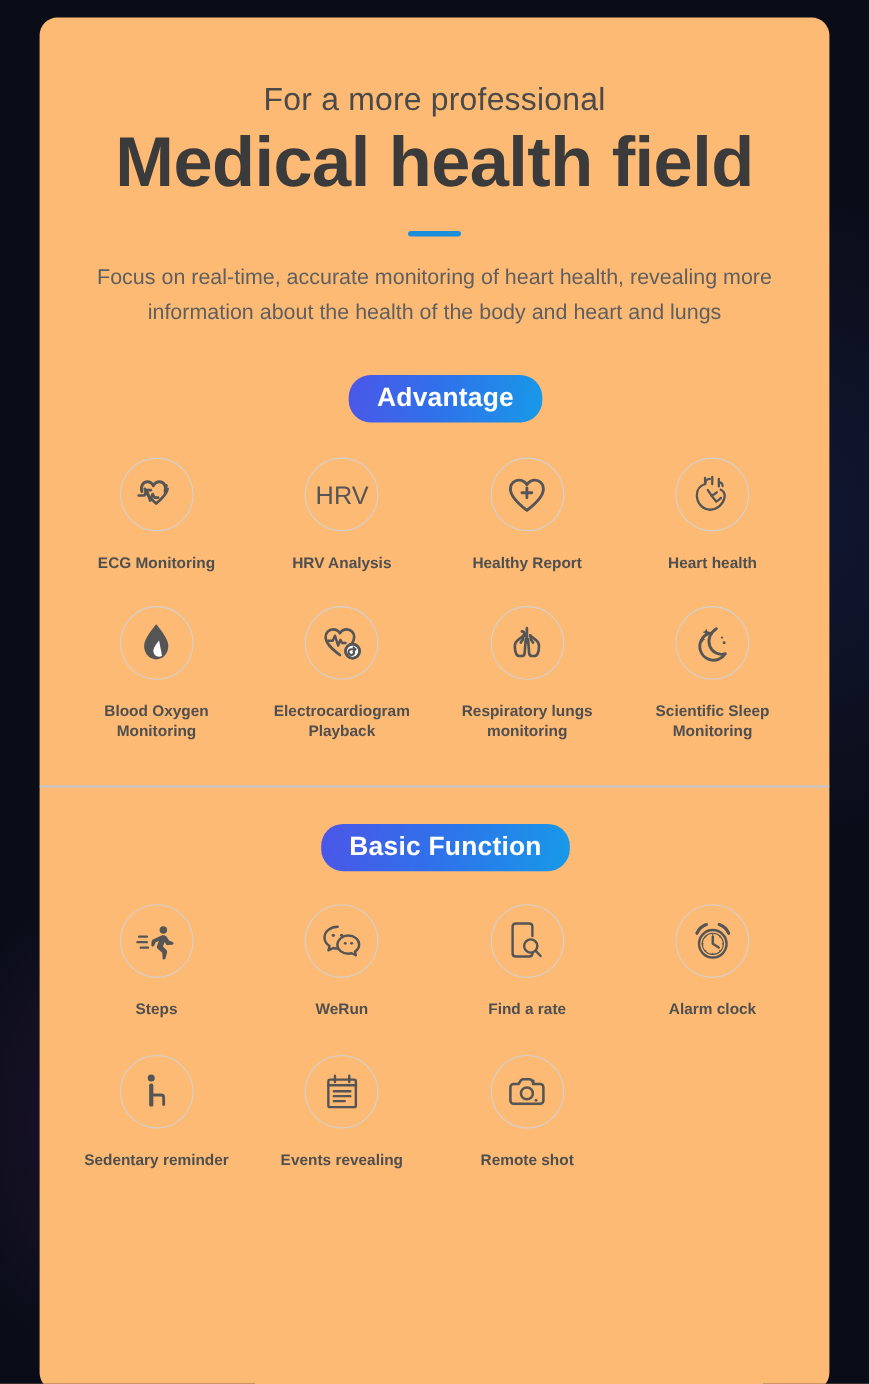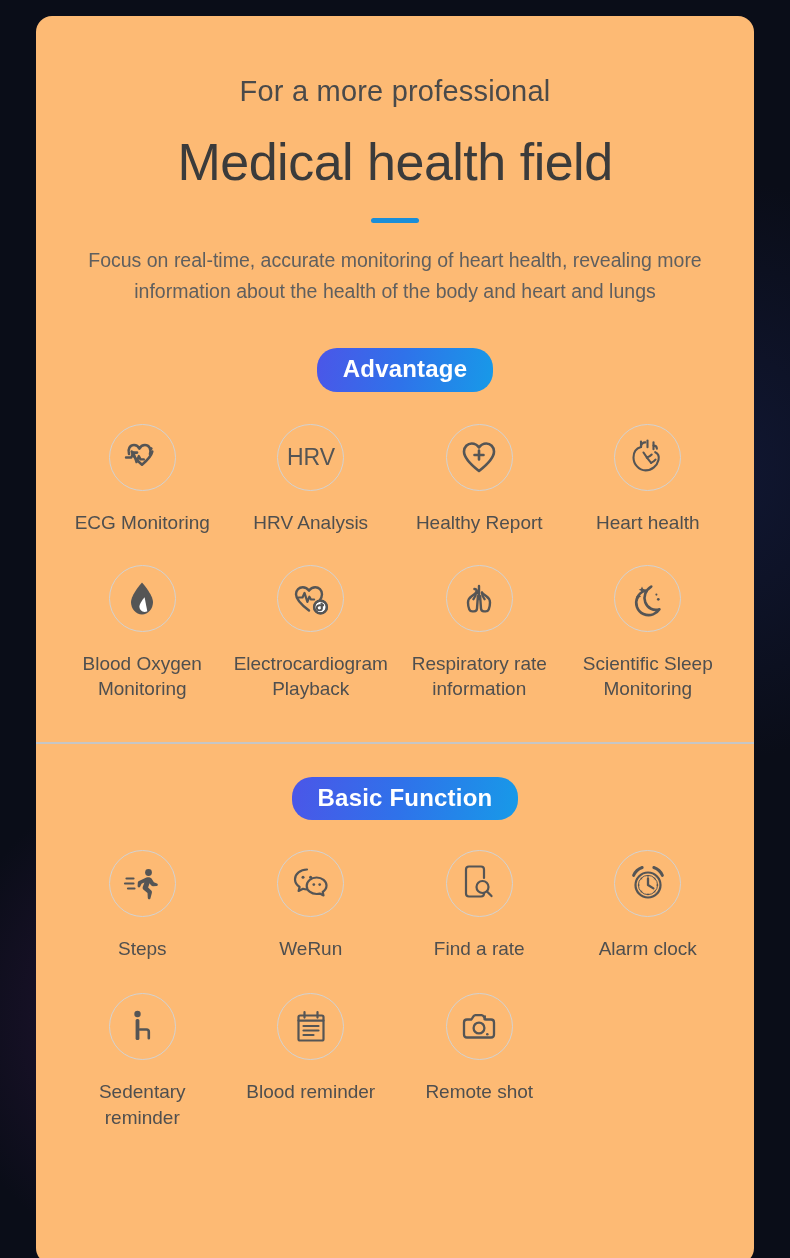--- a/index.html
+++ b/index.html
@@ -56,23 +56,23 @@
     text-align: center;
   }
   .eyebrow {
     font-size: 29px;
     color: #4a4a4a;
     font-weight: 400;
     letter-spacing: 0.2px;
     line-height: 1.2;
   }
   .headline {
-    margin-top: 24px;
-    font-size: 52px;
-    font-weight: normal;
+    margin-top: 3px;
+    font-size: 64px;
+    font-weight: bold;
     color: #3b3b3b;
     letter-spacing: -0.5px;
     line-height: 1.12;
   }
   .accent-bar {
     width: 48px;
     height: 5px;
     background: #1a8ed8;
     border-radius: 3px;
     margin: 27px auto 0 auto;
@@ -123,24 +123,24 @@
     border-radius: 50%;
     border: 1.3px solid #d2d2d2;
     display: flex;
     align-items: center;
     justify-content: center;
     flex: none;
   }
   .icon-circle svg { display: block; }
   .feature-label {
     margin-top: 19px;
-    font-size: 19px;
+    font-size: 14px;
     line-height: 1.33;
     color: #4f4f4f;
-    font-weight: 400;
+    font-weight: 700;
     max-width: 165px;
   }
 
   .divider {
     margin-top: 40px;
     height: 2px;
     background: #c6c6c6;
     width: 100%;
   }
 </style>
@@ -237,21 +237,21 @@
           <svg width="38" height="38" viewBox="0 0 38 38" fill="none" stroke="#555555" stroke-width="2.4" stroke-linecap="round" stroke-linejoin="round">
       <path d="M19 6v13"></path>
       <path d="M19 13.5c-1.2 0-2.2-1-2.2-2.2"></path>
       <path d="M16.8 11.3c0-1.3-1.1-2.3-2.4-2.3"></path>
       <path d="M16 12.5c0 3.4-1 4.9-2.6 6.7"></path>
       <path d="M22 12.5c0 3.4 1 4.9 2.6 6.7"></path>
       <path d="M16 12.8c-1.2 1.1-2.8 2.3-4.4 3.4-2.4 1.6-3.6 3.2-3.6 6.4 0 2.8.5 5.1 1.3 6.8.6 1.3 1.8 2 3.1 2h1.6c1.6 0 2.9-1.3 3-2.9l.9-12.3"></path>
       <path d="M22 12.8c1.2 1.1 2.8 2.3 4.4 3.4 2.4 1.6 3.6 3.2 3.6 6.4 0 2.8-.5 5.1-1.3 6.8-.6 1.3-1.8 2-3.1 2h-1.6c-1.6 0-2.9-1.3-3-2.9l-.9-12.3"></path>
     </svg>
         </div>
-        <div class="feature-label">Respiratory rate information</div>
+        <div class="feature-label">Respiratory lungs monitoring</div>
       </div>
       <div class="feature">
         <div class="icon-circle">
           <svg width="38" height="38" viewBox="0 0 38 38" fill="none">
       <path d="M27 8.5c-6.5 1.3-11 6.5-11 12.7 0 6.4 4.8 11.3 10.9 11.5-2.1 1.6-4.8 2.6-7.7 2.6-7 0-12.6-5.6-12.6-12.5S12.2 10.3 19.2 10.3c.4 0 .9 0 1.3.1" stroke="#555555" stroke-width="2.6" stroke-linecap="round" stroke-linejoin="round" transform="rotate(-20 19 21)"></path>
       <path d="M13 6.5l1 2.2 2.2 1-2.2 1-1 2.2-1-2.2-2.2-1 2.2-1z" fill="#555555"></path>
       <path d="M9.6 13.8l.8 1.8 1.8.8-1.8.8-.8 1.8-.8-1.8-1.8-.8 1.8-.8z" fill="#555555"></path>
       <circle cx="17.6" cy="11.4" r="1.15" fill="#555555"></circle>
       <circle cx="27.4" cy="14.6" r="1.05" fill="#555555"></circle>
       <circle cx="29.3" cy="19.3" r="1.35" fill="#555555"></circle>
@@ -327,21 +327,21 @@
       </div>
       <div class="feature">
         <div class="icon-circle">
           <svg width="36" height="38" viewBox="0 0 36 38" fill="none" stroke="#555555" stroke-width="2.2" stroke-linecap="round" stroke-linejoin="round">
       <rect x="5.5" y="7.5" width="25" height="25" rx="1.6"></rect>
       <path d="M5.5 12.6h25"></path>
       <path d="M11.5 4v5.6M24.5 4v5.6"></path>
       <path d="M10.5 18h15M10.5 22.5h15M10.5 27h10"></path>
     </svg>
         </div>
-        <div class="feature-label">Blood reminder</div>
+        <div class="feature-label">Events revealing</div>
       </div>
       <div class="feature">
         <div class="icon-circle">
           <svg width="40" height="36" viewBox="0 0 40 36" fill="none" stroke="#555555" stroke-width="2.3" stroke-linecap="round" stroke-linejoin="round">
       <path d="M5 13.5c0-1.7 1.3-3 3-3h4.4l2.2-3.4c.4-.6 1.1-1 1.8-1h6.2c.7 0 1.4.4 1.8 1l2.2 3.4H32c1.7 0 3 1.3 3 3v12c0 1.7-1.3 3-3 3H8c-1.7 0-3-1.3-3-3z"></path>
       <circle cx="20" cy="19" r="5.4"></circle>
       <path d="M25.4 10.5l.6-3.2" stroke-width="2"></path>
       <circle cx="28.3" cy="25.3" r="1.3" fill="#555555" stroke="none"></circle>
     </svg>
         </div>

